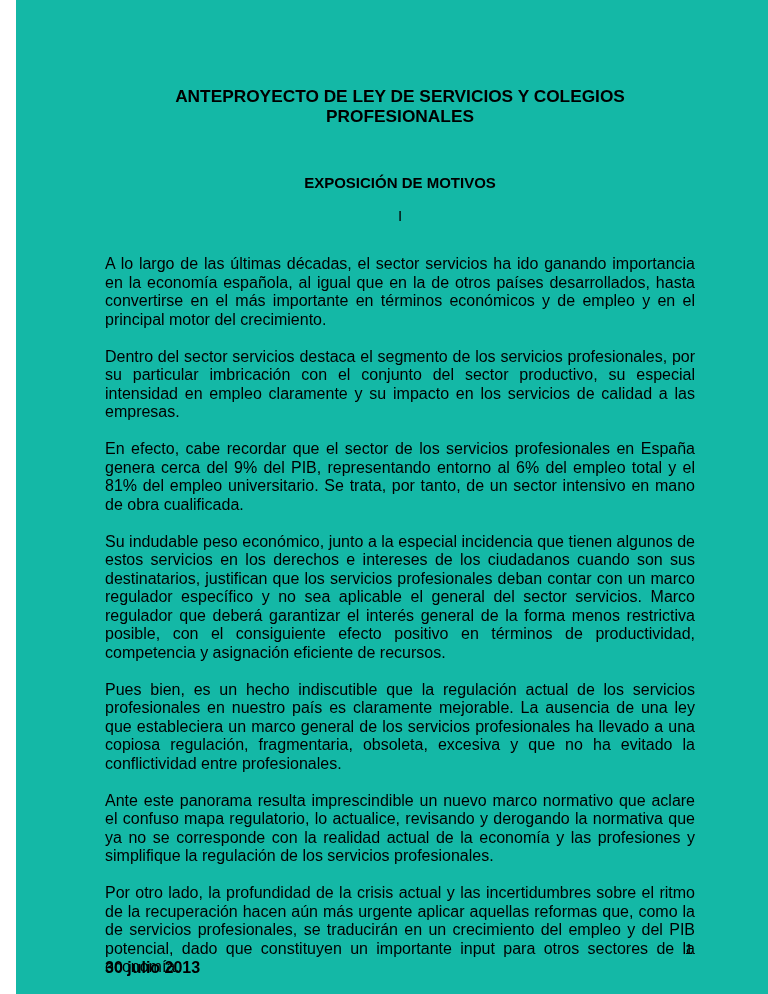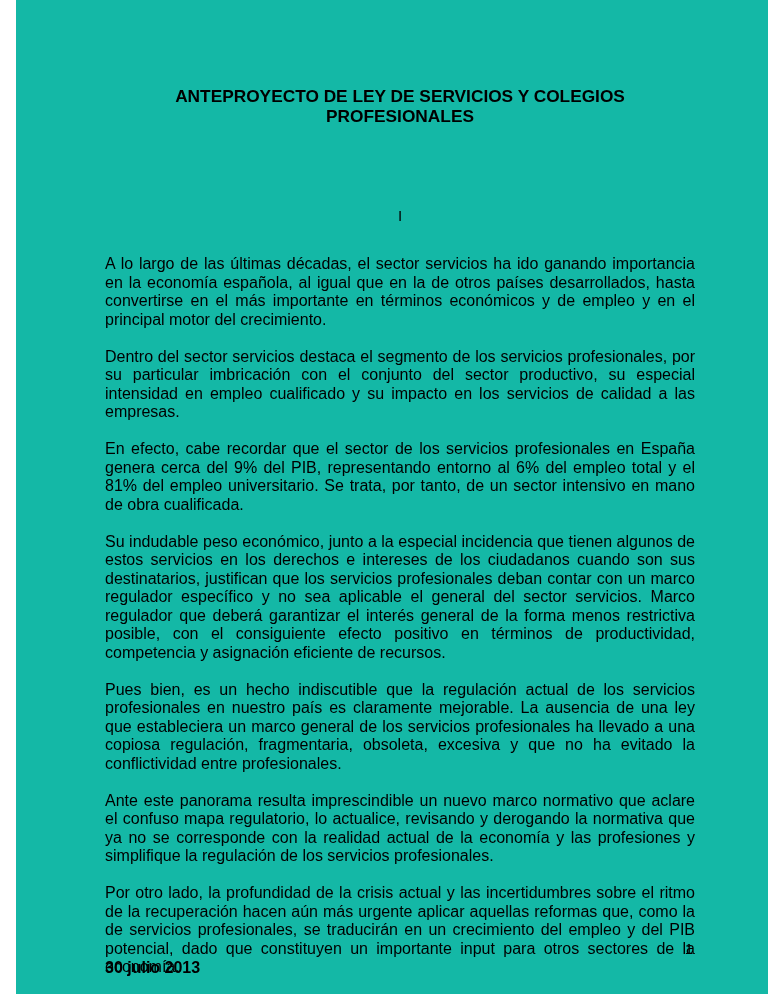--- a/index.html
+++ b/index.html
@@ -81,26 +81,27 @@
     font-weight: bold;
   }
 </style>
 </head>
 <body>
 
 <div class="page">
 
   <h1 class="title">ANTEPROYECTO DE LEY DE SERVICIOS Y COLEGIOS PROFESIONALES</h1>
 
+  <h2 class="subtitle">EXPOSICIÓN DE MOTIVOS</h2>
 
   <div class="section-num">I</div>
 
   <div class="body-text">
     <p>A lo largo de las últimas décadas, el sector servicios ha ido ganando importancia en la economía española, al igual que en la de otros países desarrollados, hasta convertirse en el más importante en términos económicos y de empleo y en el principal motor del crecimiento.</p>
-    <p>Dentro del sector servicios destaca el segmento  de los servicios profesionales, por su particular imbricación con el conjunto del sector productivo, su especial intensidad en empleo cualificado y su impacto en los servicios de calidad a las empresas.</p>
+    <p>Dentro del sector servicios destaca el segmento  de los servicios profesionales, por su particular imbricación con el conjunto del sector productivo, su especial intensidad en empleo claramente y su impacto en los servicios de calidad a las empresas.</p>
     <p>En efecto, cabe recordar que el sector de los servicios profesionales en España genera cerca del 9% del PIB, representando entorno al 6% del empleo total y el 81% del empleo universitario. Se trata, por tanto, de un sector intensivo en mano de obra cualificada.</p>
     <p>Su indudable peso económico, junto a la especial incidencia que tienen algunos de estos servicios en los derechos e intereses de los ciudadanos cuando son sus destinatarios, justifican que los servicios profesionales deban contar con un marco regulador específico y no sea aplicable el general del sector servicios. Marco regulador que deberá garantizar el interés general de la forma menos restrictiva posible, con el consiguiente efecto positivo en términos de productividad, competencia y asignación eficiente de recursos.</p>
     <p>Pues bien, es un hecho indiscutible que la regulación actual de los servicios profesionales en nuestro país es claramente mejorable. La ausencia de una ley que estableciera un marco general de los servicios profesionales ha llevado a una copiosa regulación, fragmentaria, obsoleta, excesiva y que no ha evitado la conflictividad entre profesionales.</p>
     <p>Ante este panorama resulta imprescindible un nuevo marco normativo que aclare el confuso mapa regulatorio, lo actualice, revisando y derogando la normativa que ya no se corresponde con la realidad actual de la economía y las profesiones y simplifique la regulación de los servicios profesionales.</p>
     <p>Por otro lado, la profundidad de la crisis actual y las incertidumbres sobre el ritmo de la recuperación hacen aún más urgente aplicar aquellas reformas que, como la de servicios profesionales, se traducirán en un crecimiento del empleo y del PIB potencial, dado que constituyen un importante input para otros sectores de la economía.</p>
   </div>
 
   <div class="page-number">1</div>
   <div class="footer-date">30 julio 2013</div>
 

